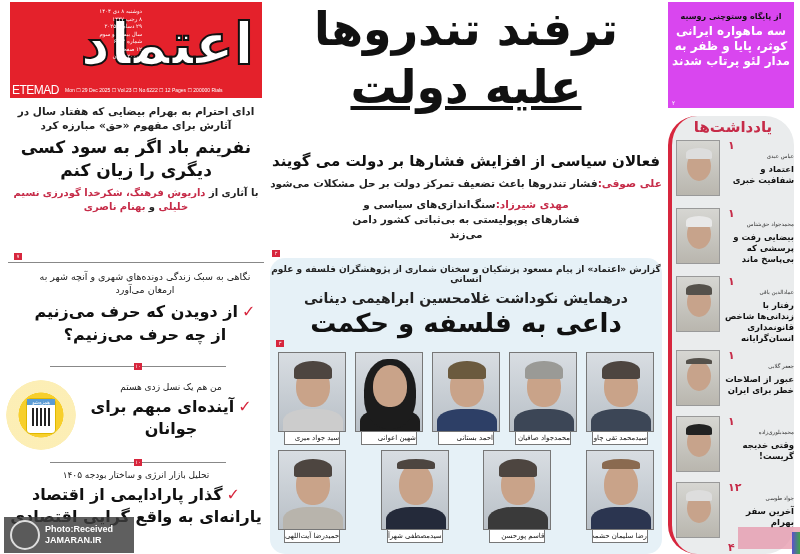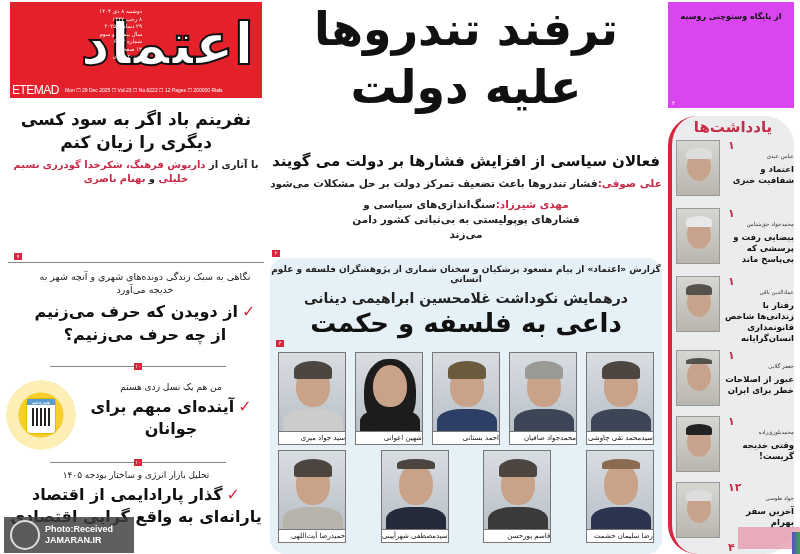--- a/index.html
+++ b/index.html
@@ -34,21 +34,21 @@
   #report { position: absolute; left: 2px; top: 258px; width: 392px; height: 296px; background: #e6f1f7; border-radius: 15px; }
   #report-kicker { font-size: 9px; font-weight: bold; color: #222; padding-top: 6px; }
   #report-sub { font-size: 14px; font-weight: bold; color: #222; margin-top: 6px; }
   #report-title { font-size: 26px; font-weight: bold; color: #111; margin-top: 2px; line-height: 30px; }
   .photo-grid { position: absolute; left: 8px; width: 376px; display: flex; direction: rtl; justify-content: space-between; }
   .photo-card { width: 68px; display: flex; flex-direction: column; align-items: center; }
   .photo { width: 68px; height: 80px; background: linear-gradient(#d8dde2, #b9c0c7); border: 1px solid #777; position: relative; overflow: hidden; }
   .photo .head { position: absolute; left: 17px; top: 12px; width: 34px; height: 42px; border-radius: 50% 50% 45% 45%; background: #c9a389; }
   .photo .hair { position: absolute; left: 15px; top: 8px; width: 38px; height: 18px; border-radius: 50% 50% 10% 10%; background: #4d4540; }
   .photo .body { position: absolute; left: 4px; top: 56px; width: 60px; height: 30px; border-radius: 40% 40% 0 0; background: #3c4656; }
-  .caption { width: 68px; height: 13px; border: 1px solid #777; border-top: none; background: #fff; font-size: 7px; line-height: 12px; text-align: center; direction: rtl; white-space: nowrap; overflow: hidden; padding-left: 42px; }
+  .caption { width: 56px; height: 13px; border: 1px solid #777; border-top: none; background: #fff; font-size: 7px; line-height: 12px; text-align: center; direction: rtl; white-space: nowrap; overflow: hidden; padding-left: 42px; }
 
   
   #right { position: absolute; left: 664px; top: 0; width: 136px; height: 554px; background: #fff; }
   #teaser { position: absolute; left: 4px; top: 2px; width: 126px; height: 106px; background: #d946ef; }
   #teaser-kicker { font-size: 8px; font-weight: bold; color: #111; margin-top: 10px; }
   #teaser-text { font-size: 12px; font-weight: bold; color: #fff; line-height: 15px; margin-top: 3px; }
   #teaser-num { position: absolute; left: 4px; bottom: 2px; font-size: 6px; color: #fff; }
   #notes { position: absolute; left: 4px; top: 116px; width: 126px; height: 438px; background: #eaeced; border-left: 4px solid #d7263d; border-radius: 29px; }
   #notes-title { font-size: 15px; font-weight: bold; color: #c62b48; margin-top: 2px; }
   .note { position: absolute; left: 4px; width: 118px; height: 62px; }
@@ -82,30 +82,31 @@
       <div>۱۲ صفحه</div>
       <div>۲۰۰۰۰ تومان</div>
     </div>
     <div id="masthead-bar">
       <span id="latin-name">ETEMAD</span>
       <span id="latin-info">Mon ☐ 29 Dec 2025 ☐ Vol.23 ☐ No.6222 ☐ 12 Pages ☐ 200000 Rials</span>
     </div>
   </div>
 
   <div class="rtl" style="position:absolute; left:8px; top:104px; width:256px;">
+    <div class="kicker">ادای احترام به بهرام بیضایی که هفتاد سال در آثارش برای مفهوم «حق» مبارزه کرد</div>
     <div class="headline-l" style="margin-top:4px;">نفرینم باد اگر به سود کسی دیگری را زیان کنم</div>
     <div class="credits" style="margin-top:4px;">
       <span>با آثاری از </span><span class="red">داریوش فرهنگ، شکرخدا گودرزی نسیم خلیلی</span><span> و </span><span class="red">بهنام ناصری</span>
     </div>
   </div>
   <span class="sec-num" style="position:absolute; left:14px; top:253px;">۷</span>
   <div class="divider" style="left:8px; top:262px; width:256px;"></div>
 
   <div class="rtl" style="position:absolute; left:30px; top:270px; width:230px;">
-    <div class="kicker" style="font-size:9.5px; line-height:13px; font-weight:normal;">نگاهی به سبک زندگی دونده‌های شهری و آنچه شهر به خدیجه می‌آورد</div>
+    <div class="kicker" style="font-size:9.5px; line-height:13px; font-weight:normal;">نگاهی به سبک زندگی دونده‌های شهری و آنچه شهر به ارمغان می‌آورد</div>
     <div class="headline-l" style="margin-top:4px; font-size:16px;">
       <span class="check">✓</span><span>از دویدن که حرف می‌زنیم از چه حرف می‌زنیم؟</span>
     </div>
   </div>
   <div class="divider" style="left:50px; top:366px; width:176px;"></div>
   <span class="sec-num" style="position:absolute; left:134px; top:363px;">۱۰</span>
 
   <div style="position:absolute; left:6px; top:380px; width:70px; height:70px;">
     <div style="position:absolute; left:0; top:0; width:70px; height:70px; border-radius:50%; background:radial-gradient(circle, #f7cf2c 0 45%, rgba(247,207,44,0.35) 46% 70%, transparent 71%);"></div>
     <div style="position:absolute; left:20px; top:18px; width:30px; height:36px; background:#fff; border-radius:4px; border:1px solid #e0b800;">
@@ -126,21 +127,21 @@
     <div class="kicker" style="font-size:9px; font-weight:normal;">تحلیل بازار انرژی و ساختار بودجه ۱۴۰۵</div>
     <div class="headline-l" style="margin-top:2px; font-size:16px; line-height:22px;">
       <span class="check">✓</span><span>گذار پارادایمی از اقتصاد یارانه‌ای به واقع گرایی اقتصادی</span>
     </div>
   </div>
 </div>
 
 <div id="center">
   <div id="main-title" class="rtl">
     <div>ترفند تندروها</div>
-    <div style="margin-top:8px;">علیه دولت</div>
+    <div style="margin-top:8px;text-decoration:underline;">علیه دولت</div>
   </div>
   <div id="subhead" class="rtl">فعالان سیاسی از افزایش فشارها بر دولت می گویند</div>
   <div class="rtl" style="position:absolute; left:0; top:176px; width:100%;">
     <div class="quote">
       <span class="speaker">علی صوفی:</span><span>فشار تندروها باعث تضعیف تمرکز دولت بر حل مشکلات می‌شود</span>
     </div>
     <div class="quote" style="margin-top:6px; padding:0 70px;">
       <span class="speaker">مهدی شیرزاد:</span><span>سنگ‌اندازی‌های سیاسی و فشارهای پوپولیستی به بی‌ثباتی کشور دامن می‌زند</span>
     </div>
   </div>
@@ -228,20 +229,21 @@
           </div>
           <div class="caption">حمیدرضا آیت‌اللهی</div>
         </div>
     </div>
   </div>
 </div>
 
 <div id="right">
   <div id="teaser" class="rtl">
     <div id="teaser-kicker">از پایگاه وستوچنی روسیه</div>
+    <div id="teaser-text">سه ماهواره ایرانی کوثر، پایا و ظفر به مدار لئو پرتاب شدند</div>
     <span id="teaser-num">۲</span>
   </div>
 
   <div id="notes" class="rtl">
     <div id="notes-title">یادداشت‌ها</div>
 
     <div class="note" style="top:24px;">
       <div class="note-photo">
           <div class="head"></div>
           <div class="hair" style="background:#ddd;"></div>

